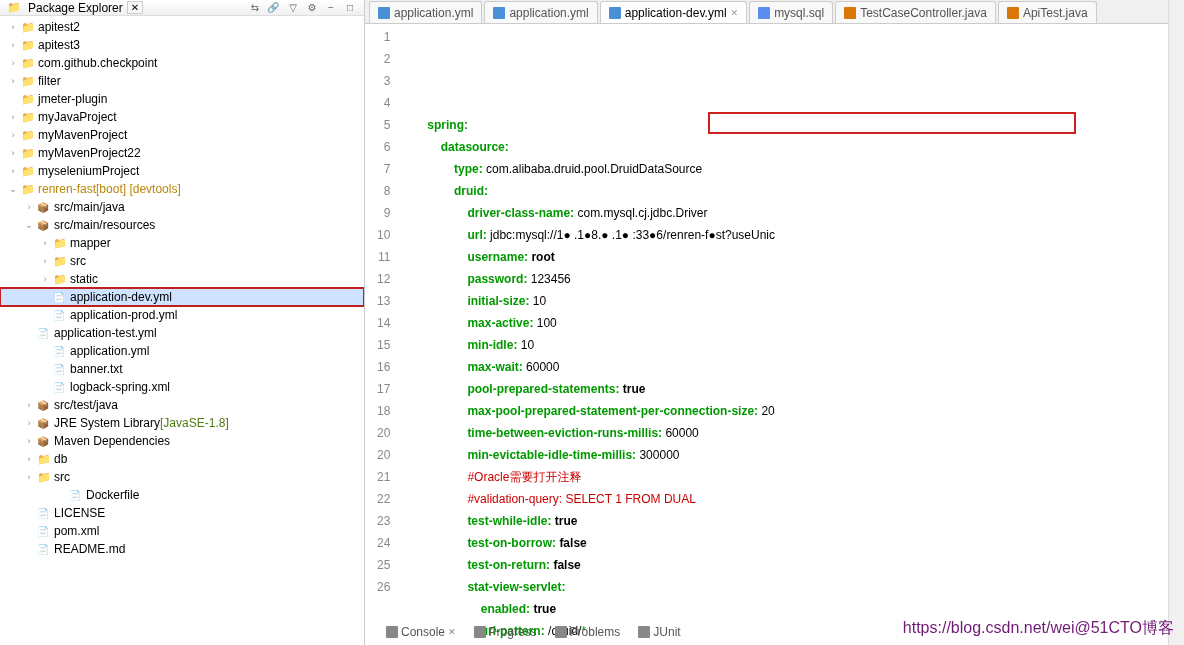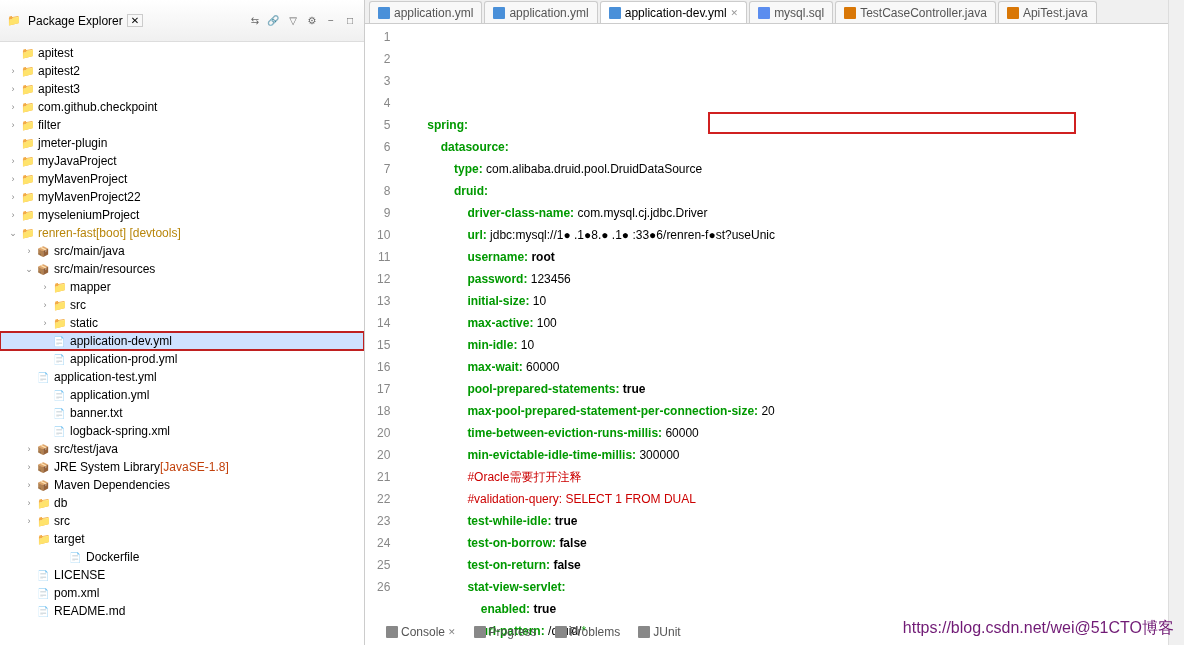--- a/index.html
+++ b/index.html
@@ -1,35 +1,35 @@
 <!DOCTYPE html>
 <html><head>
 <meta charset="utf-8">
 <style>
 * { margin:0; padding:0; box-sizing:border-box; font-family:"Segoe UI",Tahoma,sans-serif; font-size:12px; }
 body { background:#fff; width:1184px; height:645px; overflow:hidden; position:relative; }
 .main { display:flex; height:100%; }
 .sidebar { width:365px; border-right:1px solid #ccc; display:flex; flex-direction:column; }
-.panel-hdr { height:42px; background:linear-gradient(#fff,#f0f0f0); border-bottom:1px solid #ddd; display:flex; align-items:center; padding:0 6px; gap:4px; }
+.panel-hdr { height:16px; background:linear-gradient(#fff,#f0f0f0); border-bottom:1px solid #ddd; display:flex; align-items:center; padding:0 6px; gap:4px; }
 .panel-hdr .title { font-weight:normal; }
 .panel-hdr .x { background:#f8f8f8; border:1px solid #ccc; padding:0 3px; font-size:10px; }
 .panel-tools { margin-left:auto; display:flex; gap:3px; }
 .tool-ic { width:16px; height:16px; display:inline-flex; align-items:center; justify-content:center; color:#666; font-size:10px; cursor:pointer; }
 .tree { flex:1; overflow:auto; padding-top:2px; }
 .tree-row { display:flex; align-items:center; height:18px; white-space:nowrap; cursor:pointer; }
 .tree-row.sel { background:#cfe2ff; outline:2px solid #c02020; outline-offset:-1px; }
 .twisty { width:14px; text-align:center; color:#888; font-size:9px; }
 .ic { width:16px; height:14px; display:inline-flex; align-items:center; justify-content:center; font-size:10px; margin-right:2px; }
 .ic-fld { color:#d9a441; } .ic-fld::before { content:"📁"; font-size:11px; }
 .ic-pkg { color:#d9a441; } .ic-pkg::before { content:"📦"; font-size:10px; }
 .ic-file { color:#4a90d9; } .ic-file::before { content:"📄"; font-size:10px; }
 .ic-prj { color:#5a8fd6; } .ic-prj::before { content:"📁"; font-size:11px; }
 .lbl { color:#000; }
 .lbl.boot { color:#b8860b; }
-.lbl.gray { color:#c2410c; }
+.lbl.gray { color:#4d7c0f; }
 .editor { flex:1; display:flex; flex-direction:column; overflow:hidden; }
 .tabs { height:24px; background:#f0f0f0; border-bottom:1px solid #ccc; display:flex; align-items:flex-end; padding-left:4px; gap:0; overflow:hidden; }
 .tab { height:22px; padding:2px 8px; border:1px solid #ccc; border-bottom:none; background:#f8f8f8; display:flex; align-items:center; gap:4px; margin-right:2px; color:#555; cursor:pointer; border-radius:3px 3px 0 0; font-size:11px; }
 .tab.active { background:#fff; color:#000; }
 .tab-ic { width:12px; height:12px; display:inline-block; }
 .tab-ic.yml { background:#4a90d9; border-radius:1px; }
 .tab-ic.sql { background:#5b8def; border-radius:1px; }
 .tab-ic.java { background:#d97706; border-radius:1px; }
 .tab .close { color:#999; font-size:9px; }
 .code-wrap { flex:1; display:flex; overflow:auto; background:#fff; }
@@ -62,25 +62,20 @@
         <span class="tool-ic">⇆</span>
         <span class="tool-ic">🔗</span>
         <span class="tool-ic">▽</span>
         <span class="tool-ic">⚙</span>
         <span class="tool-ic">−</span>
         <span class="tool-ic">□</span>
       </div>
     </div>
     <div class="tree" id="tree">
         <div class="tree-row" style="padding-left: 6px;">
-          <span class="twisty"></span>
-          <span class="ic ic-prj"></span>
-          <span class="lbl">apitest</span>
-        </div>
-        <div class="tree-row" style="padding-left: 6px;">
           <span class="twisty">›</span>
           <span class="ic ic-prj"></span>
           <span class="lbl">apitest2</span>
         </div>
         <div class="tree-row" style="padding-left: 6px;">
           <span class="twisty">›</span>
           <span class="ic ic-prj"></span>
           <span class="lbl">apitest3</span>
         </div>
         <div class="tree-row" style="padding-left: 6px;">
@@ -197,25 +192,20 @@
         </div>
         <div class="tree-row" style="padding-left: 22px;">
           <span class="twisty">›</span>
           <span class="ic ic-fld"></span>
           <span class="lbl">db</span>
         </div>
         <div class="tree-row" style="padding-left: 22px;">
           <span class="twisty">›</span>
           <span class="ic ic-fld"></span>
           <span class="lbl">src</span>
-        </div>
-        <div class="tree-row" style="padding-left: 22px;">
-          <span class="twisty"></span>
-          <span class="ic ic-fld"></span>
-          <span class="lbl">target</span>
         </div>
         <div class="tree-row" style="padding-left: 22px; margin-left: 32px;">
           <span class="twisty"></span>
           <span class="ic ic-file"></span>
           <span class="lbl">Dockerfile</span>
         </div>
         <div class="tree-row" style="padding-left: 22px;">
           <span class="twisty"></span>
           <span class="ic ic-file"></span>
           <span class="lbl">LICENSE</span>

